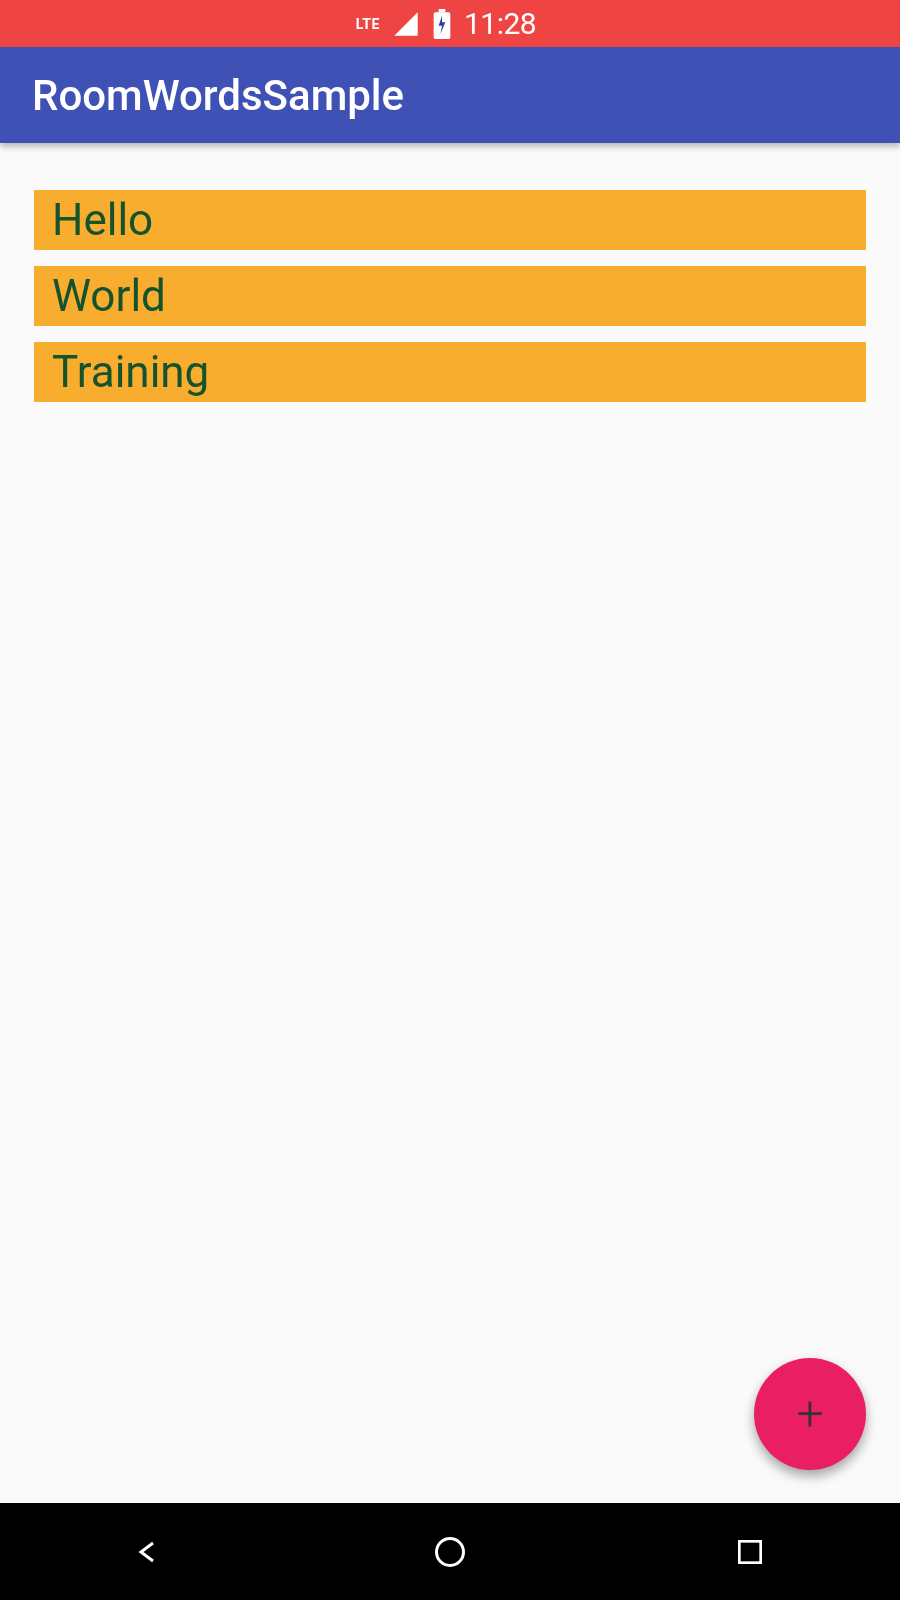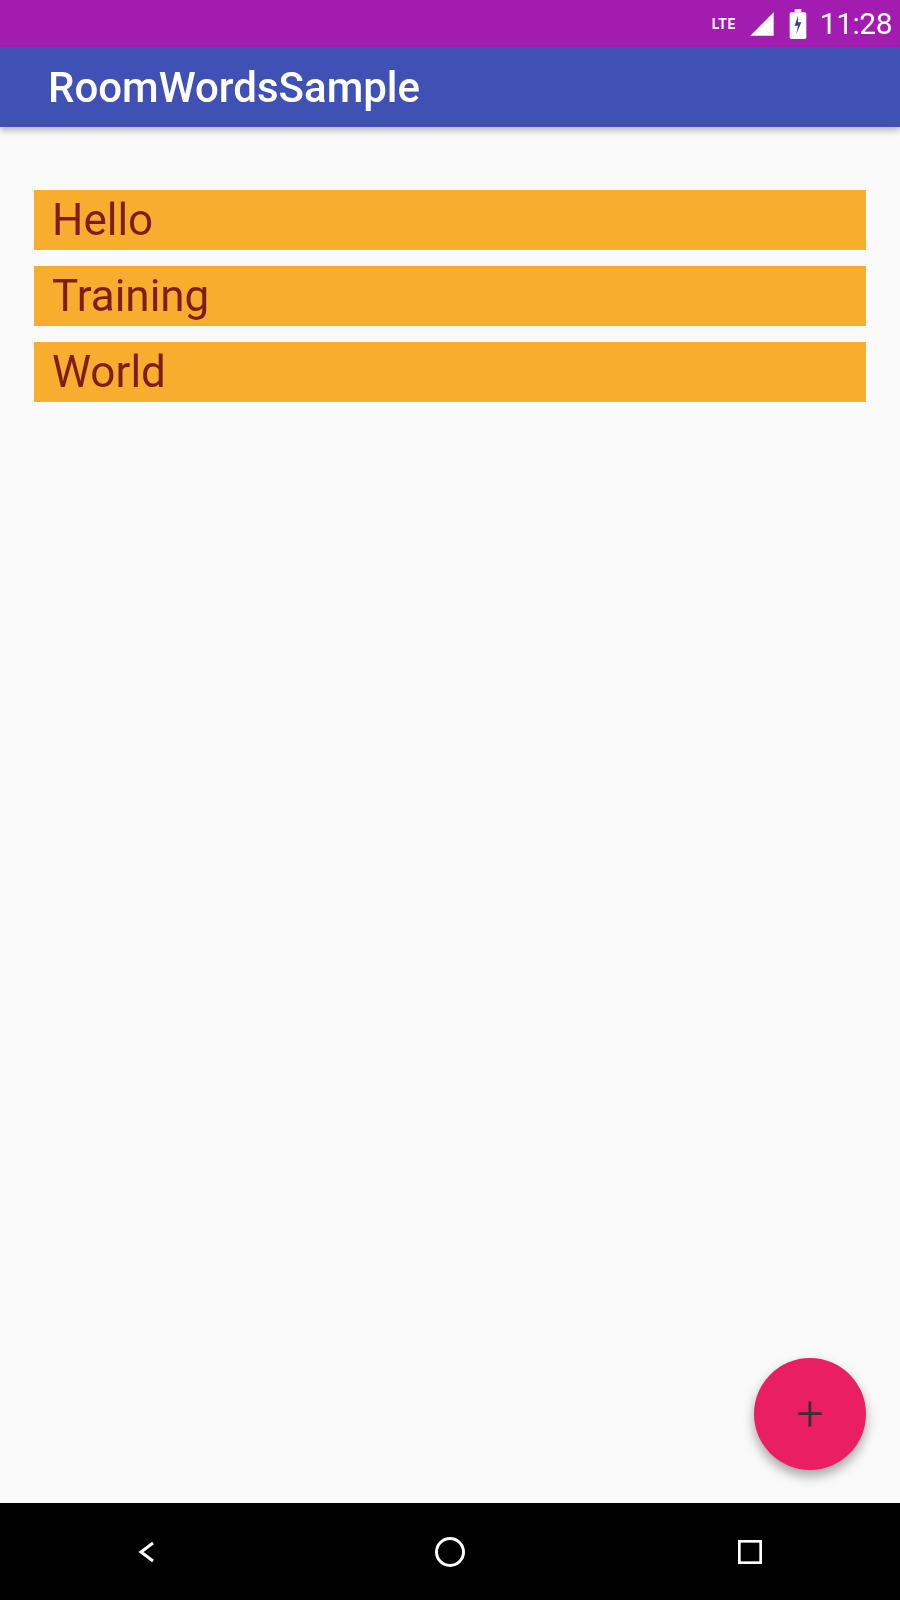--- a/index.html
+++ b/index.html
@@ -10,23 +10,23 @@
     body {
       width: 900px;
       height: 1600px;
       font-family: Roboto, Arial, sans-serif;
       background: #fafafa;
       position: relative;
       overflow: hidden;
     }
     .status-bar {
       height: 47px;
-      background: #a21caf;
+      background: #ef4444;
       display: flex;
-      justify-content: flex-end;
+      justify-content: center;
       align-items: center;
       padding-right: 8px;
       gap: 12px;
     }
     .status-icon {
       display: inline-flex;
       align-items: center;
       justify-content: center;
       color: white;
       font-size: 24px;
@@ -37,25 +37,25 @@
       font-weight: bold;
       letter-spacing: 0.5px;
     }
     .status-time {
       color: white;
       font-size: 30px;
       font-weight: 400;
       letter-spacing: -0.5px;
     }
     .app-bar {
-      height: 80px;
+      height: 96px;
       background: #3F51B5;
       display: flex;
       align-items: center;
-      padding-left: 48px;
+      padding-left: 32px;
       box-shadow: 0 4px 6px rgba(0,0,0,0.25);
     }
     .app-title {
       color: white;
       font-size: 42px;
       font-weight: 500;
     }
     .content {
       position: absolute;
       top: 159px;
@@ -69,21 +69,21 @@
       background: #F9AD2E;
       height: 60px;
       margin-bottom: 16px;
       display: flex;
       align-items: center;
       padding-left: 18px;
     }
     .word-text {
       font-size: 44px;
       font-weight: 400;
-      color: #7f1d1d;
+      color: #14532d;
     }
     .fab {
       position: absolute;
       right: 34px;
       bottom: 130px;
       width: 112px;
       height: 112px;
       border-radius: 50%;
       background: #E91E63;
       display: flex;
@@ -139,24 +139,24 @@
 
 <div class="app-bar">
   <span class="app-title">RoomWordsSample</span>
 </div>
 
 <div class="content">
   <div class="word-item">
     <span class="word-text">Hello</span>
   </div>
   <div class="word-item">
-    <span class="word-text">Training</span>
+    <span class="word-text">World</span>
   </div>
   <div class="word-item">
-    <span class="word-text">World</span>
+    <span class="word-text">Training</span>
   </div>
 </div>
 
 <div class="fab">
   <span class="fab-plus">+</span>
 </div>
 
 <div class="nav-bar">
   <div class="nav-btn">
     <svg width="36" height="36" viewBox="0 0 24 24">

